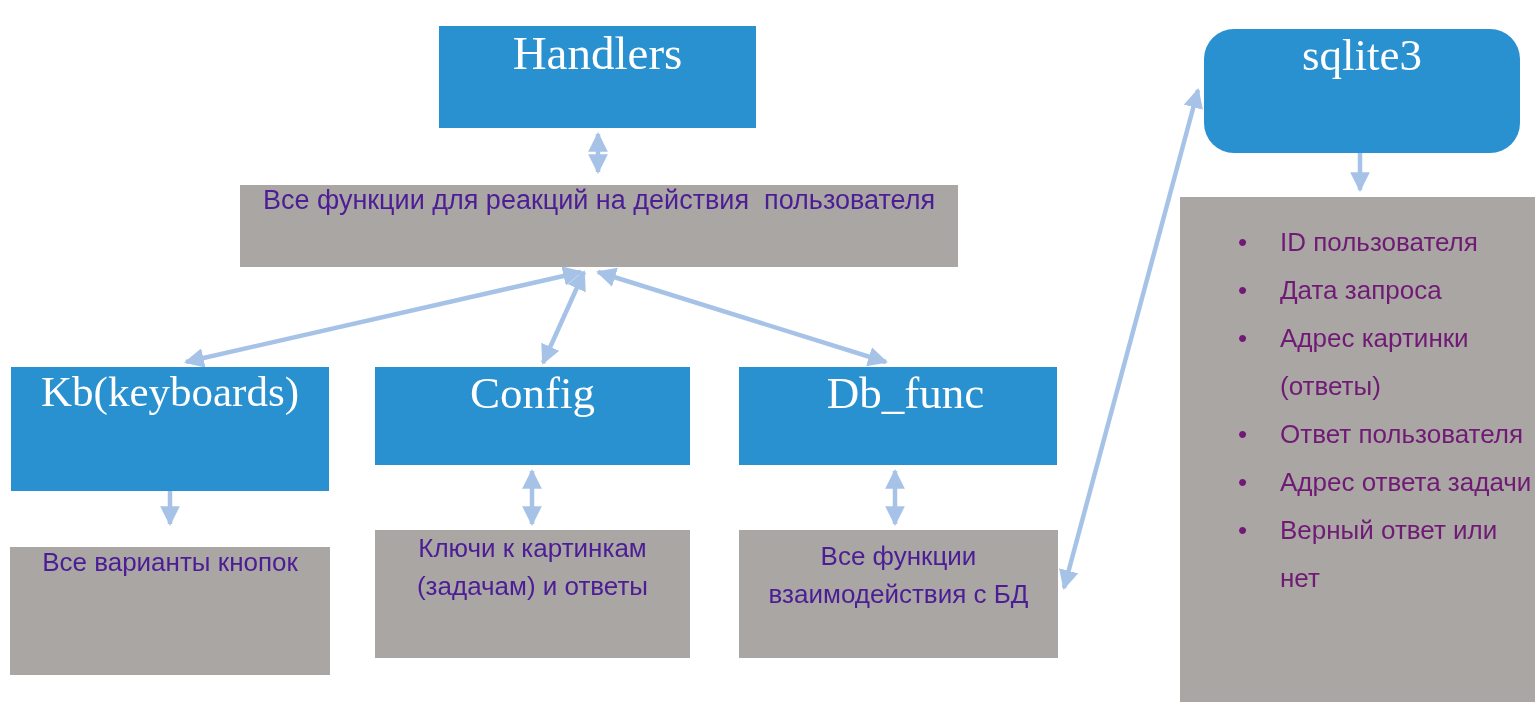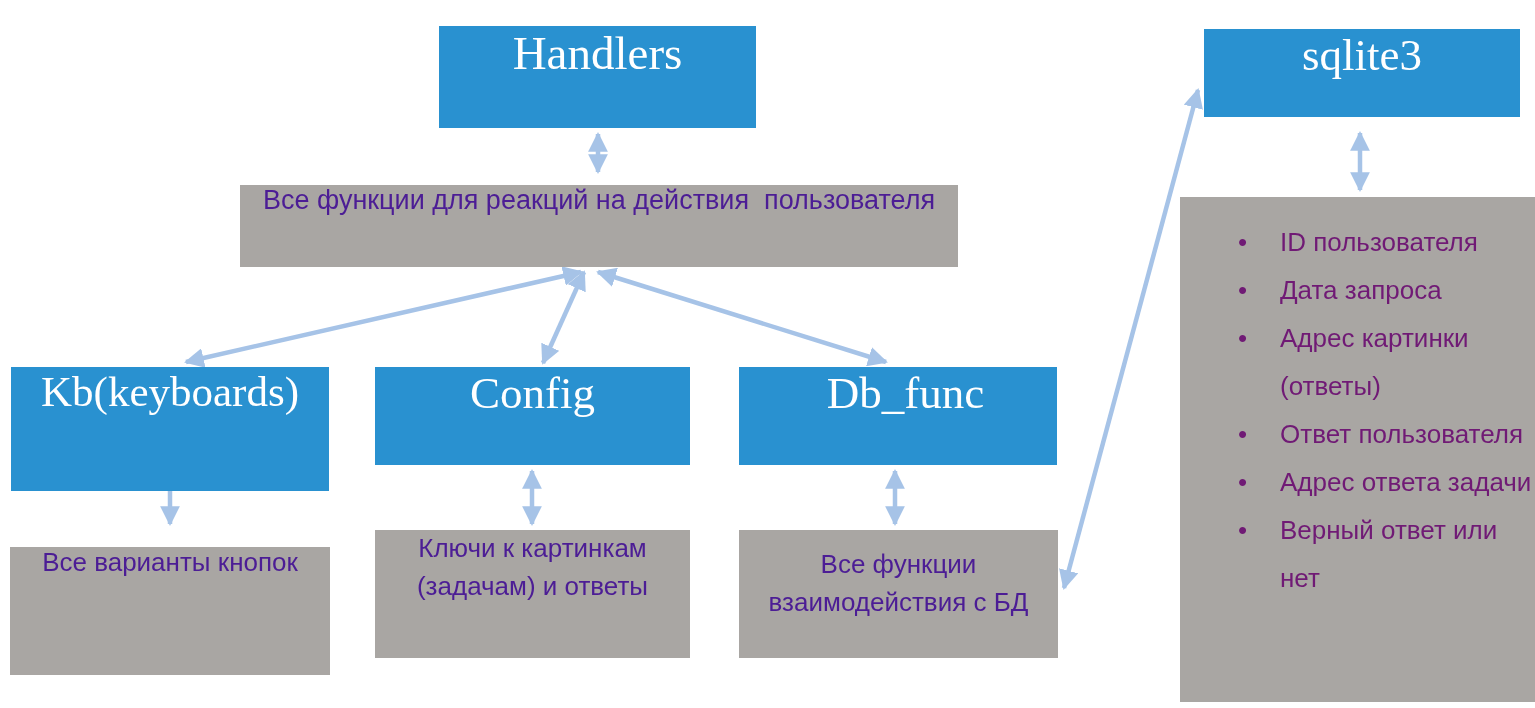--- a/index.html
+++ b/index.html
@@ -27,22 +27,22 @@
     color:#4c1d95;
     font-family:"Liberation Sans", sans-serif;
   }
   .n-handlers{left:439px;top:26px;width:317px;height:102px;font-size:47px;}
   .n-handlers-desc{left:240px;top:185px;width:718px;height:82px;font-size:27px;white-space:pre-wrap;}
   .n-kb{left:11px;top:367px;width:318px;height:124px;font-size:43px;}
   .n-config{left:375px;top:367px;width:315px;height:98px;font-size:45px;}
   .n-dbfunc{left:739px;top:367px;width:318px;height:98px;font-size:45px;padding-left:15px;}
   .n-kb-desc{left:10px;top:547px;width:320px;height:128px;font-size:26px;}
   .n-config-desc{left:375px;top:530px;width:315px;height:128px;font-size:26px;padding:0 0;line-height:1.45;}
-  .n-dbfunc-desc{left:739px;top:530px;width:319px;height:128px;font-size:26px;padding:16px 14px;line-height:1.45;}
-  .n-sqlite{left:1204px;top:29px;width:316px;height:88px;font-size:45px;}
+  .n-dbfunc-desc{left:739px;top:530px;width:319px;height:128px;font-size:26px;padding:8px 14px;line-height:1.45;}
+  .n-sqlite{left:1204px;top:29px;width:316px;height:124px;font-size:45px;border-radius:30px;}
   .n-sqlite-desc{
     left:1180px;top:197px;width:383px;height:505px;
     background:#a9a6a3;color:#701a75;
     position:absolute;box-sizing:border-box;
   }
   .n-sqlite-desc ul{
     margin:0;padding:21px 20px 0 100px;
     list-style:none;
     font-size:26px;line-height:48px;
   }

